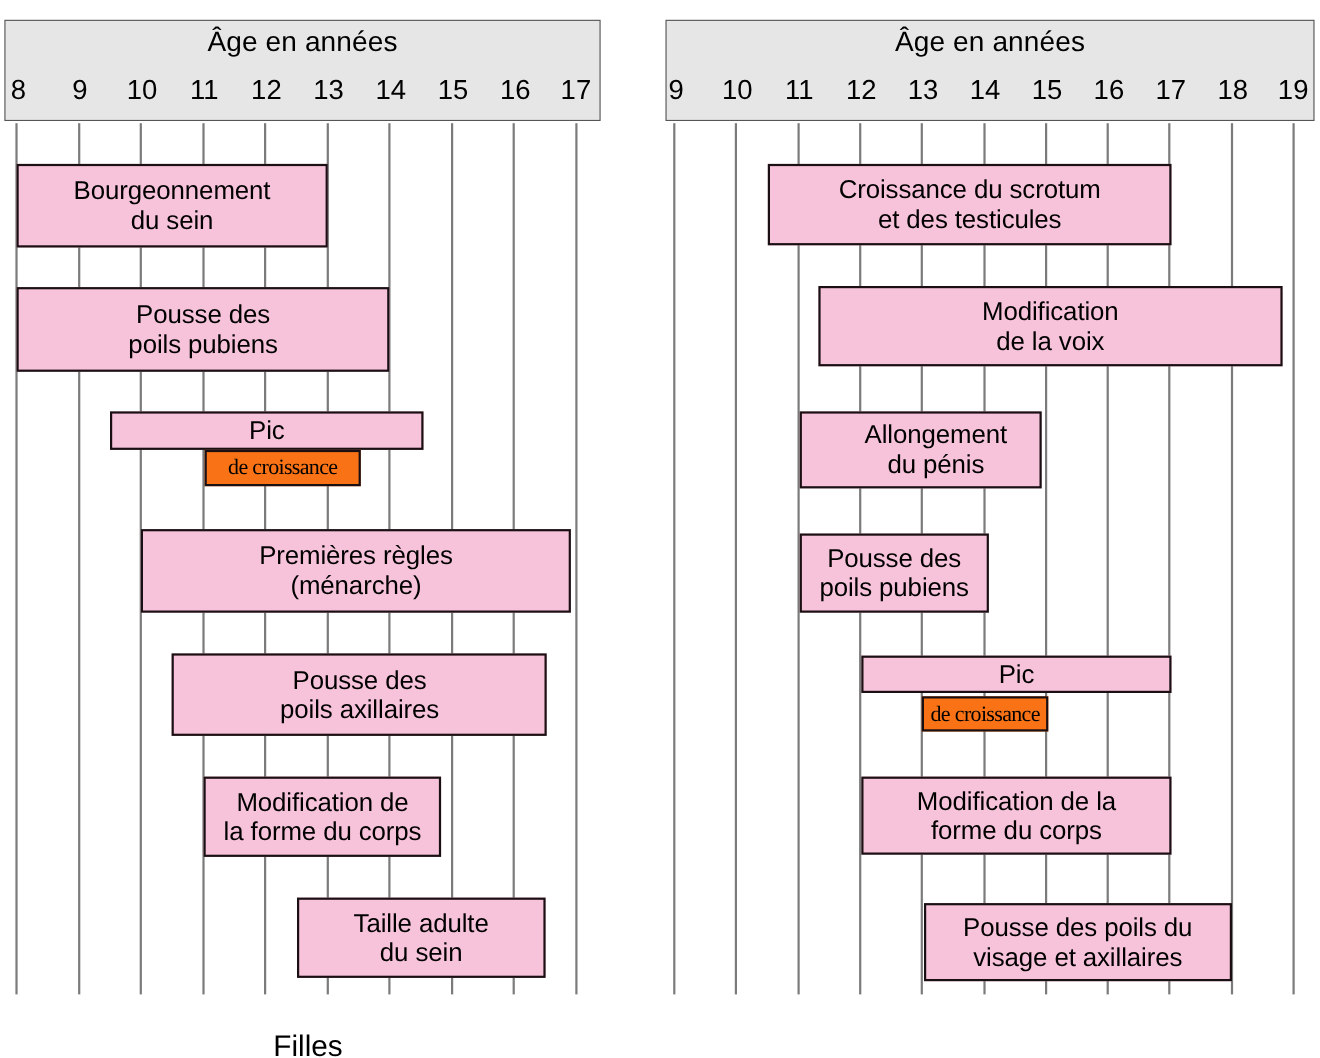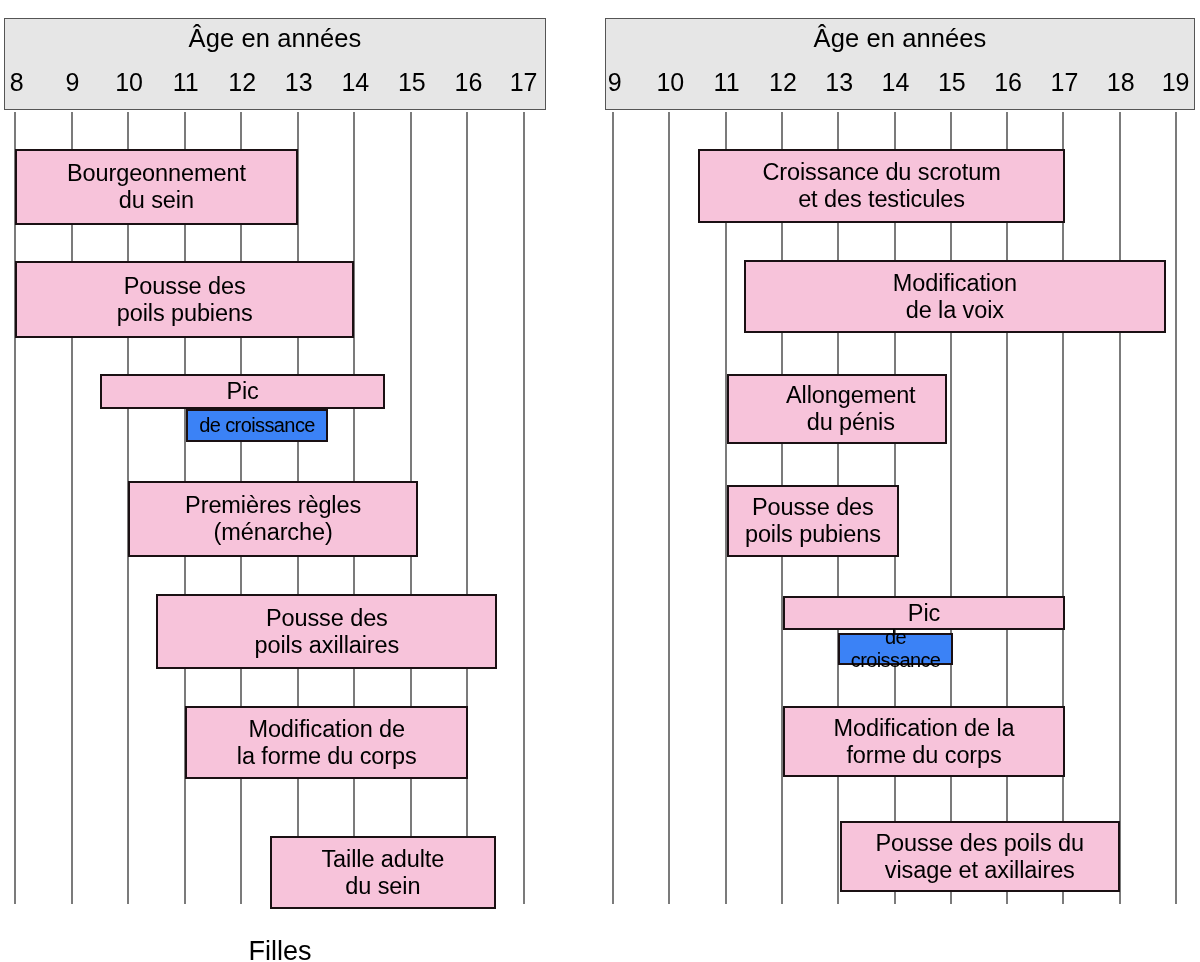--- a/index.html
+++ b/index.html
@@ -75,22 +75,23 @@
     align-items: center;
     justify-content: center;
     text-align: center;
     font-size: 23.5px;
     line-height: 1.14;
     letter-spacing: -0.1px;
     white-space: pre-line;
     z-index: 3;
   }
   .bar.accent {
-    background: #3b82f6;
+    background: #f97316;
     z-index: 4;
+    font-family: Liberation Serif, serif;
   }
   .bar.accent .bar-label { font-size: 20px; letter-spacing: -0.6px; }
 
   .bar-label { display: block; width: 100%; padding: 0 4px; box-sizing: border-box; }
 
   
   .caption {
     position: absolute;
     top: 920px;
     left: 0;
@@ -131,27 +132,27 @@
       <div class="gridline" style="left: 466.4px; top: 96px; height: 792px;"></div>
       <div class="gridline" style="left: 522.95px; top: 96px; height: 792px;"></div>
     </div>
   <div id="bars-girls">
       <div class="bar" style="left: 15px; width: 282.75px; top: 133px; height: 76px;"><span class="bar-label">Bourgeonnement
 du sein</span></div>
       <div class="bar" style="left: 15px; width: 339.3px; top: 245px; height: 77px;"><span class="bar-label">Pousse des
 poils pubiens</span></div>
       <div class="bar" style="left: 99.825px; width: 285.577px; top: 358px; height: 35px;"><span class="bar-label">Pic</span></div>
       <div class="bar accent" style="left: 186.346px; width: 141.375px; top: 393px; height: 33px;"><span class="bar-label">de croissance</span></div>
-      <div class="bar" style="left: 128.1px; width: 290px; top: 465px; height: 76px;"><span class="bar-label">Premières règles
+      <div class="bar" style="left: 128.1px; width: 391px; top: 465px; height: 76px;"><span class="bar-label">Premières règles
 (ménarche)</span></div>
       <div class="bar" style="left: 156.375px; width: 340.997px; top: 578px; height: 75px;"><span class="bar-label">Pousse des
 poils axillaires</span></div>
-      <div class="bar" style="left: 185.215px; width: 283px; top: 690px; height: 73px;"><span class="bar-label">Modification de
+      <div class="bar" style="left: 185.215px; width: 216px; top: 690px; height: 73px;"><span class="bar-label">Modification de
 la forme du corps</span></div>
-      <div class="bar" style="left: 270.04px; width: 225.635px; top: 800px; height: 73px; margin-top: 20px;"><span class="bar-label">Taille adulte
+      <div class="bar" style="left: 270.04px; width: 225.635px; top: 800px; height: 73px;"><span class="bar-label">Taille adulte
 du sein</span></div>
     </div>
   <div class="caption">Filles</div>
 </div>
 
 <div class="panel" id="panel-boys">
   <div class="axis-header">
     <div class="axis-title">Âge en années</div>
     <div id="ticks-boys">
         <div class="tick-label" style="transform: translateX(-45%); left: 8px;">9</div>

